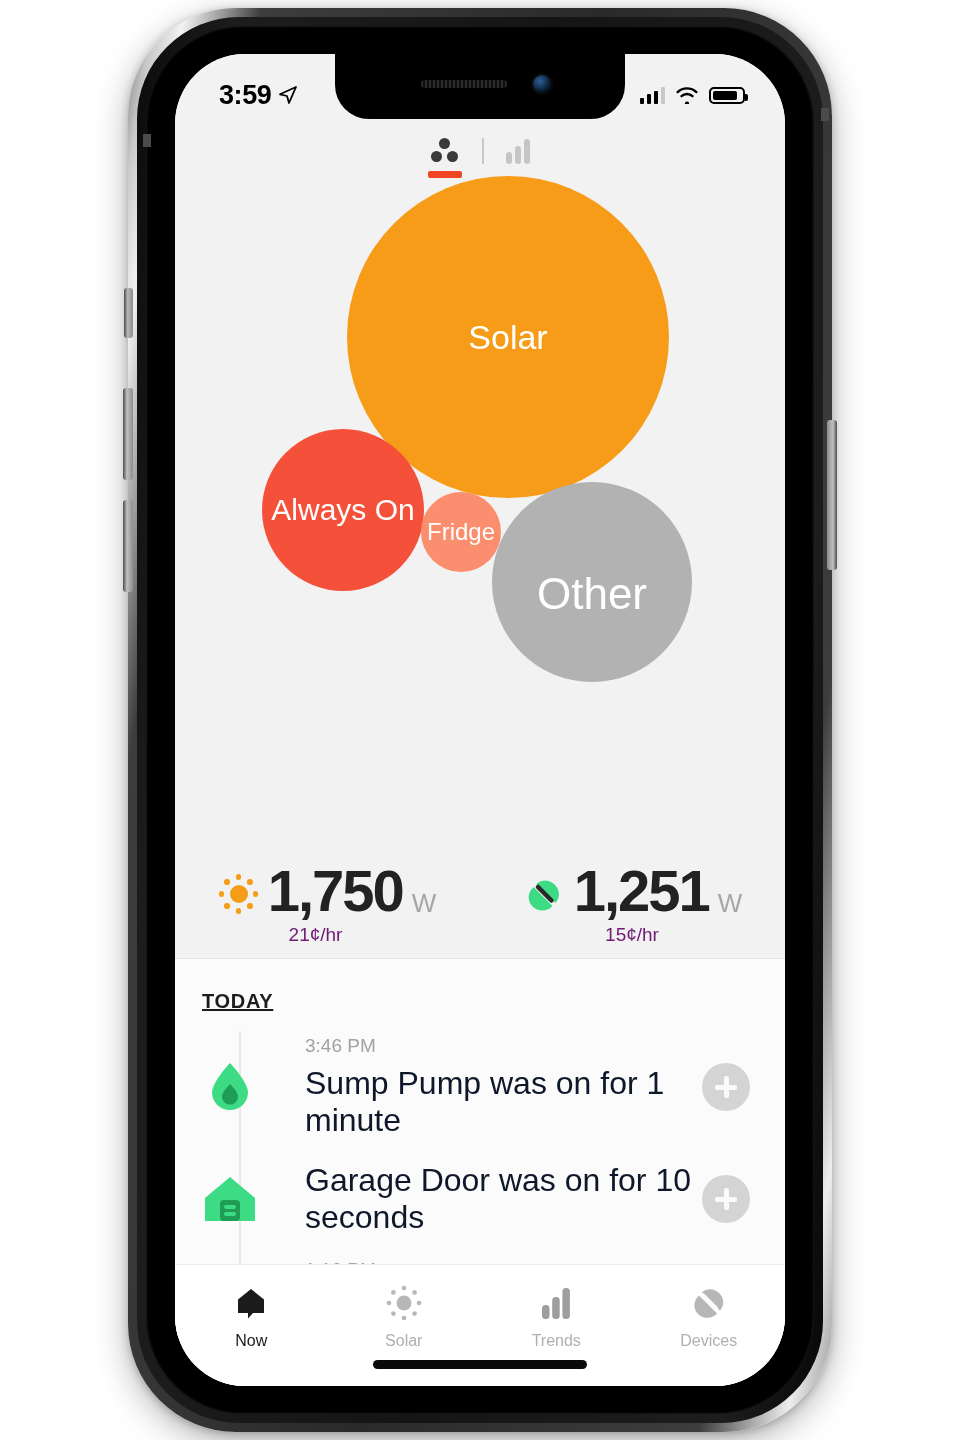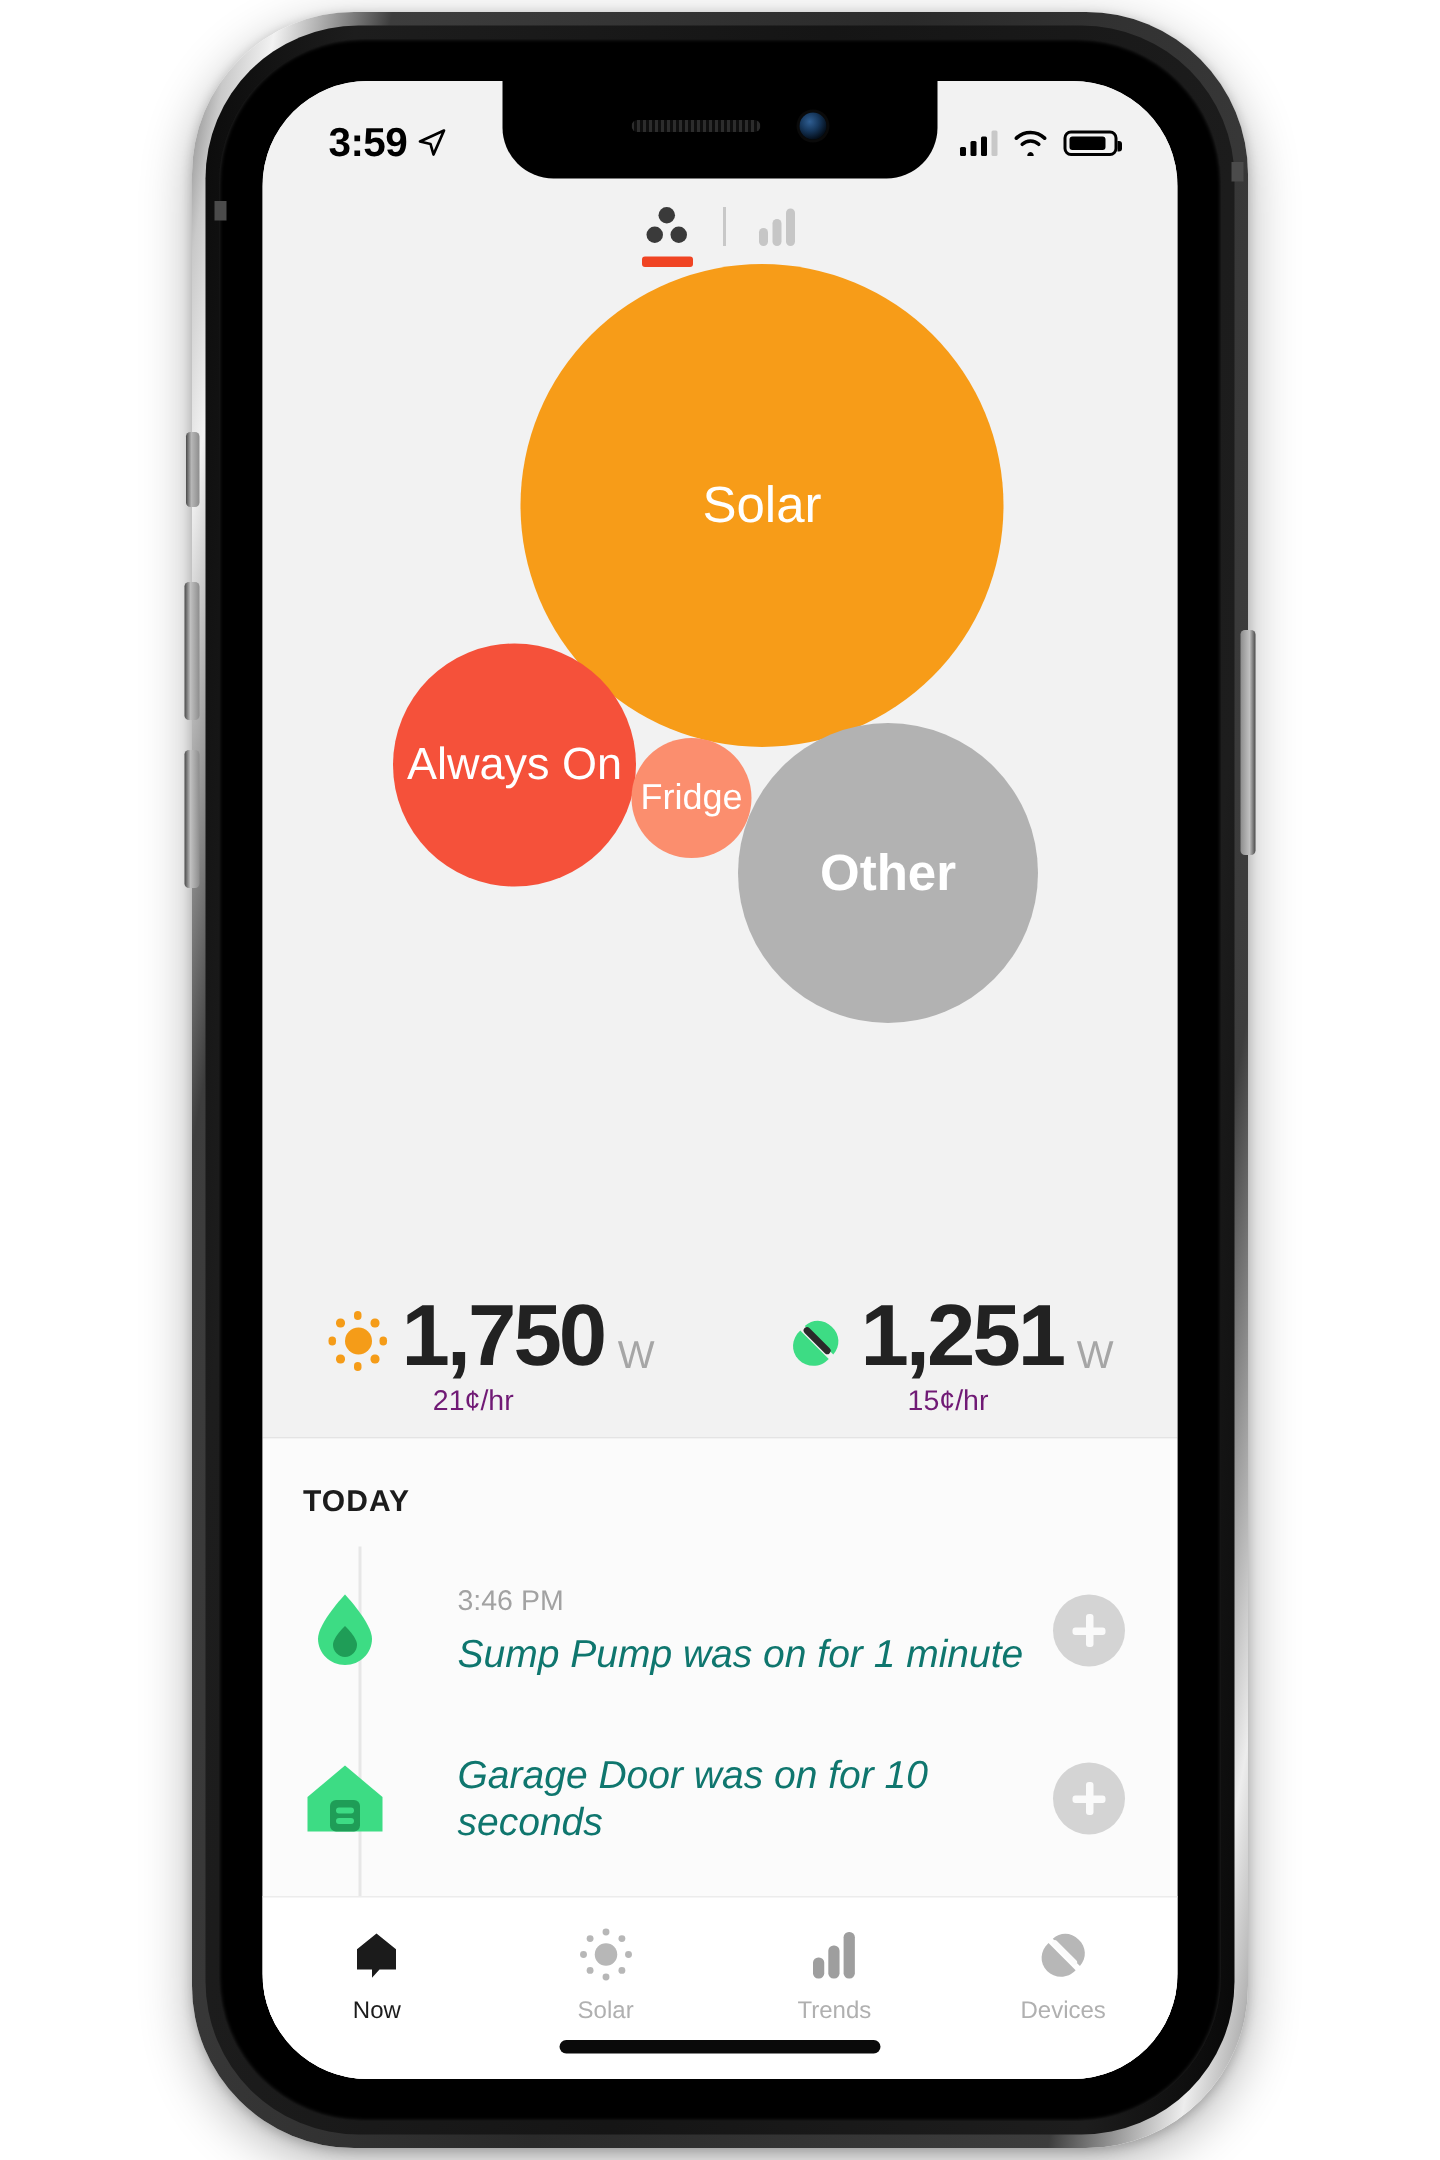--- a/index.html
+++ b/index.html
@@ -175,40 +175,40 @@
   .plug-icon { position:relative; width:42px; height:42px; flex:0 0 42px; margin-bottom:4px; }
 
   
   .divider { position:absolute; top:904px; left:0; width:610px; height:1px; background:#e4e4e4; }
   .listpane {
     position:absolute; top:905px; left:0; width:610px; height:427px;
     background:#fbfbfb; overflow:hidden;
   }
   .today-label {
     position:absolute; top:31px; left:27px;
-    font-size:20px; font-weight:700; color:#1c1c1c; letter-spacing:.7px;
+    font-size:20px; font-weight:700; color:#1c1c1c; letter-spacing:.7px;text-decoration:underline;
   }
   .timeline {
     position:absolute; left:64px; top:72px; width:2px; height:390px; background:#e7e7e7;
   }
   .evt {
     position:absolute; left:0; width:610px; height:112px;
     display:flex; align-items:center;
   }
   .evt-icon-wrap { position:relative; width:110px; display:flex; justify-content:center; align-items:center; flex:0 0 110px; }
   .evt-badge {
     position:absolute; right:26px; top:6px;
     width:26px; height:26px; border-radius:50%;
     background:#3ddc84; color:#fff; font-size:15px; font-weight:700;
     display:flex; align-items:center; justify-content:center;
     border:3px solid #fbfbfb;
   }
   .evt-body { flex:1; padding-left:20px; }
   .evt-time { font-size:19px; color:#a2a2a2; margin-bottom:8px; }
-  .evt-text { font-size:26px; color:#0f766e;font-style:italic; }
+  .evt-text { font-size:32px; color:#0f172a; }
   .plus-btn {
     flex:0 0 48px; width:48px; height:48px; border-radius:50%;
     background:#d4d4d4; position:relative; margin-right:35px;
   }
   .plus-btn::before, .plus-btn::after {
     content:''; position:absolute; background:#fafafa; border-radius:2px;
   }
   .plus-btn::before { left:13px; top:21.5px; width:22px; height:5px; }
   .plus-btn::after  { left:21.5px; top:13px; width:5px; height:22px; }
 
@@ -252,21 +252,21 @@
             <circle cx="333" cy="283" r="161" fill="#f79c18"></circle>
             <circle cx="168" cy="456" r="81" fill="#f5513a"></circle>
             <circle cx="286" cy="478" r="40" fill="#fb8e6e"></circle>
             <circle cx="417" cy="528" r="100" fill="#b2b2b2"></circle>
           </g>
       </svg>
       <div id="bubble-labels">
           <div class="bubble" style="left: 172px; top: 122px; height: 322px; width: 322px; background: transparent; font-size: 34px;">Solar</div>
           <div class="bubble" style="left: 87px; top: 375px; height: 162px; width: 162px; background: transparent; font-size: 30px;">Always On</div>
           <div class="bubble" style="left: 246px; top: 438px; height: 80px; width: 80px; background: transparent; font-size: 24px;">Fridge</div>
-          <div class="bubble" style="left: 317px; top: 428px; height: 200px; width: 200px; background: transparent; font-size: 34px; font-weight: bold;">Other</div>
+          <div class="bubble" style="left: 317px; top: 440px; height: 200px; width: 200px; background: transparent; font-size: 44px;">Other</div>
         </div>
     </div>
 
     <div class="notch">
       <div class="speaker"></div>
       <div class="camera"></div>
     </div>
 
     <div class="statusbar">
       <div class="sb-left">

